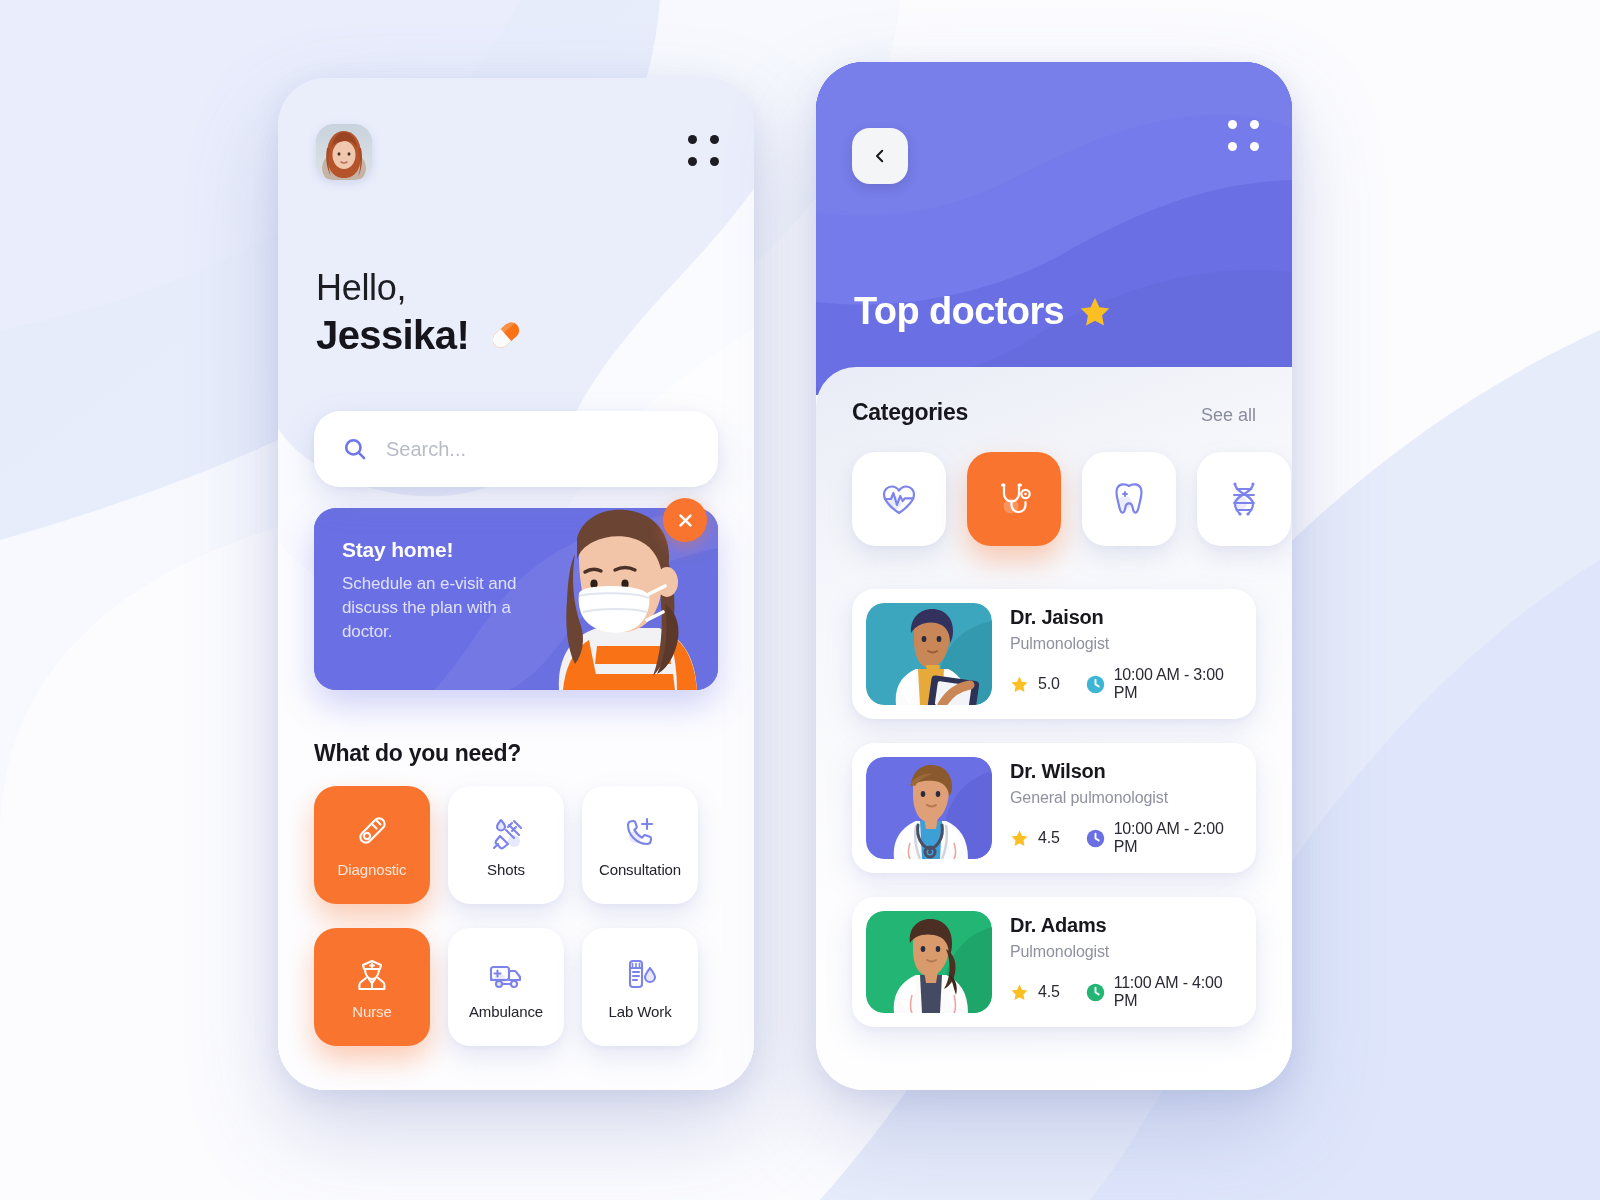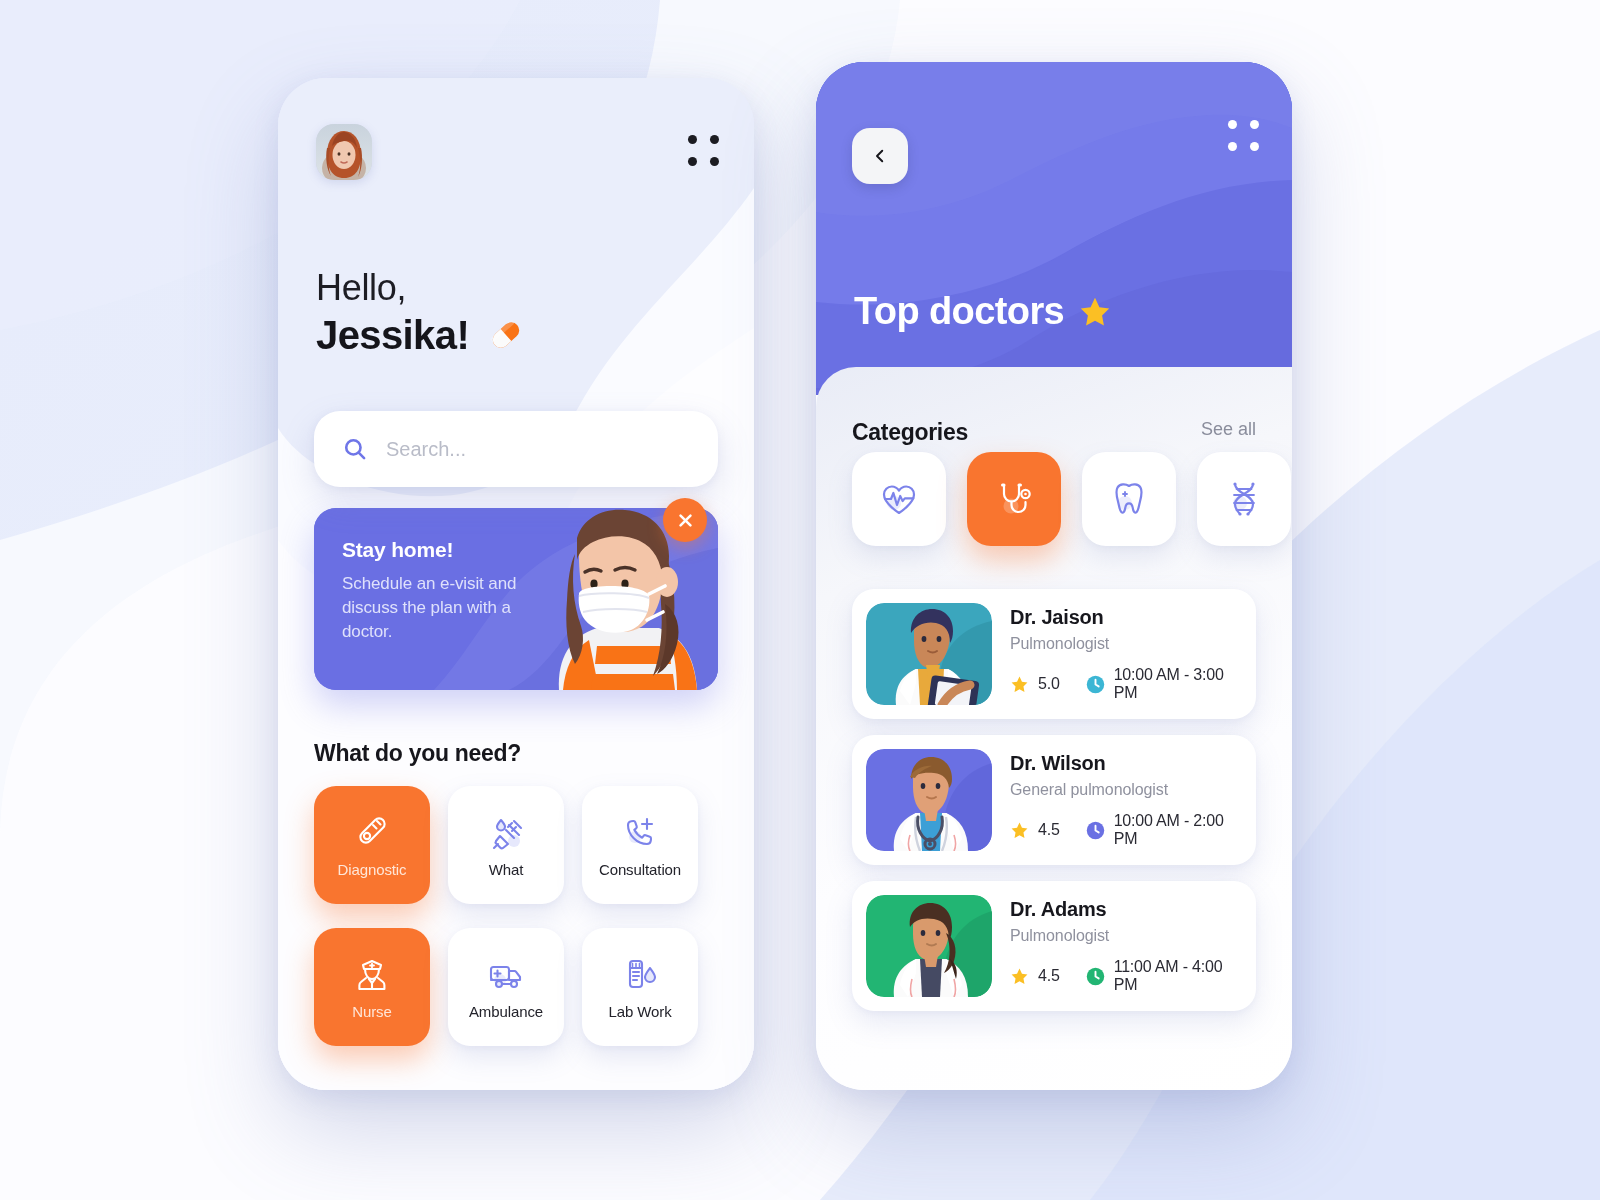--- a/index.html
+++ b/index.html
@@ -177,23 +177,22 @@
 
   #rp-body {
     position: absolute; left: 0; top: 305px;
     width: 476px; height: 723px;
     background: linear-gradient(160deg, #e9ecf6 0%, #f6f7fb 26%, #fdfdff 60%, #ffffff 100%);
     border-radius: 40px 0 0 0;
   }
 
   .cat-head {
     position: absolute; left: 36px; top: 32px;
-    display: flex; align-items: flex-start; justify-content: space-between;
+    display: flex; align-items: flex-end; justify-content: space-between;
     width: 404px;
-    margin-top: 20px;
   }
   #cat-title { font-size: 23px; font-weight: 700; color: #16161c; letter-spacing: -.3px; }
   #see-all { font-size: 18px; color: #8a8d9c; cursor: pointer; }
 
   #cat-row {
     position: absolute; left: 36px; top: 85px;
     display: flex; gap: 21px;
   }
   .cat-tile {
     width: 94px; height: 94px; border-radius: 24px; flex: none;
@@ -203,21 +202,21 @@
   }
   .cat-tile.active {
     background: #f9752f;
     box-shadow: 0 14px 28px rgba(249,117,47,.36);
   }
   .cat-tile svg { width: 44px; height: 44px; display: block; }
 
   #doctor-list {
     position: absolute; left: 36px; top: 222px;
     width: 404px;
-    display: flex; flex-direction: column; gap: 16px;
+    display: flex; flex-direction: column; gap: 24px;
   }
   .doc-card {
     width: 404px; height: 130px; border-radius: 22px;
     background: #fff; cursor: pointer;
     display: flex; align-items: center; gap: 18px; padding: 14px;
     box-shadow: 0 12px 28px rgba(120,132,190,.16), 0 2px 6px rgba(120,132,190,.07);
   }
   .doc-photo {
     width: 126px; height: 102px; border-radius: 18px; flex: none; overflow: hidden;
   }
@@ -388,21 +387,21 @@
             <circle cx="28" cy="29" r="6" fill="#d9dcfa" stroke="none" opacity="0.65"></circle>
             <path d="M12,32 L8,36"></path>
             <path d="M14,24 l8,8 l-5,4 a2,2 0 0 1 -2.6,-0.2 l-4.2,-4.2 a2,2 0 0 1 -0.2,-2.6 Z"></path>
             <path d="M20,18 l8,8"></path>
             <path d="M23,13 l10,10"></path>
             <path d="M28,9 l7,7"></path>
             <path d="M26,11 l-4,4"></path>
             <path d="M30,15 l-4,4"></path>
             <path d="M15,8 c2.5,3 4,5 4,6.5 a4,4 0 0 1 -8,0 C11,13 12.5,11 15,8 Z" fill="#e6e8fc" stroke="#7c83ea"></path>
           </svg>
-          <span class="need-label">What</span>
+          <span class="need-label">Shots</span>
         </div>
 
         <div class="need-tile">
           <svg viewBox="0 0 40 40" fill="none" stroke="#7c83ea" stroke-width="2.1" stroke-linecap="round" stroke-linejoin="round">
             <circle cx="15" cy="25" r="6" fill="#d9dcfa" stroke="none" opacity="0.6"></circle>
             <path d="M8,13 c0,10 9,19 19,19 c2,0 3.6,-1.4 3.8,-3.3 l0.2,-2 a1.8,1.8 0 0 0 -1.2,-1.9 l-4.2,-1.5 a1.8,1.8 0 0 0 -2,0.6 l-1.4,1.8 c-3.4,-1.7 -6.2,-4.5 -7.9,-7.9 l1.8,-1.4 a1.8,1.8 0 0 0 0.6,-2 L15.2,10.2 A1.8,1.8 0 0 0 13.3,9 l-2,0.2 C9.4,9.4 8,11 8,13 Z"></path>
             <path d="M27,7 v10 M22,12 h10"></path>
           </svg>
           <span class="need-label">Consultation</span>
         </div>

